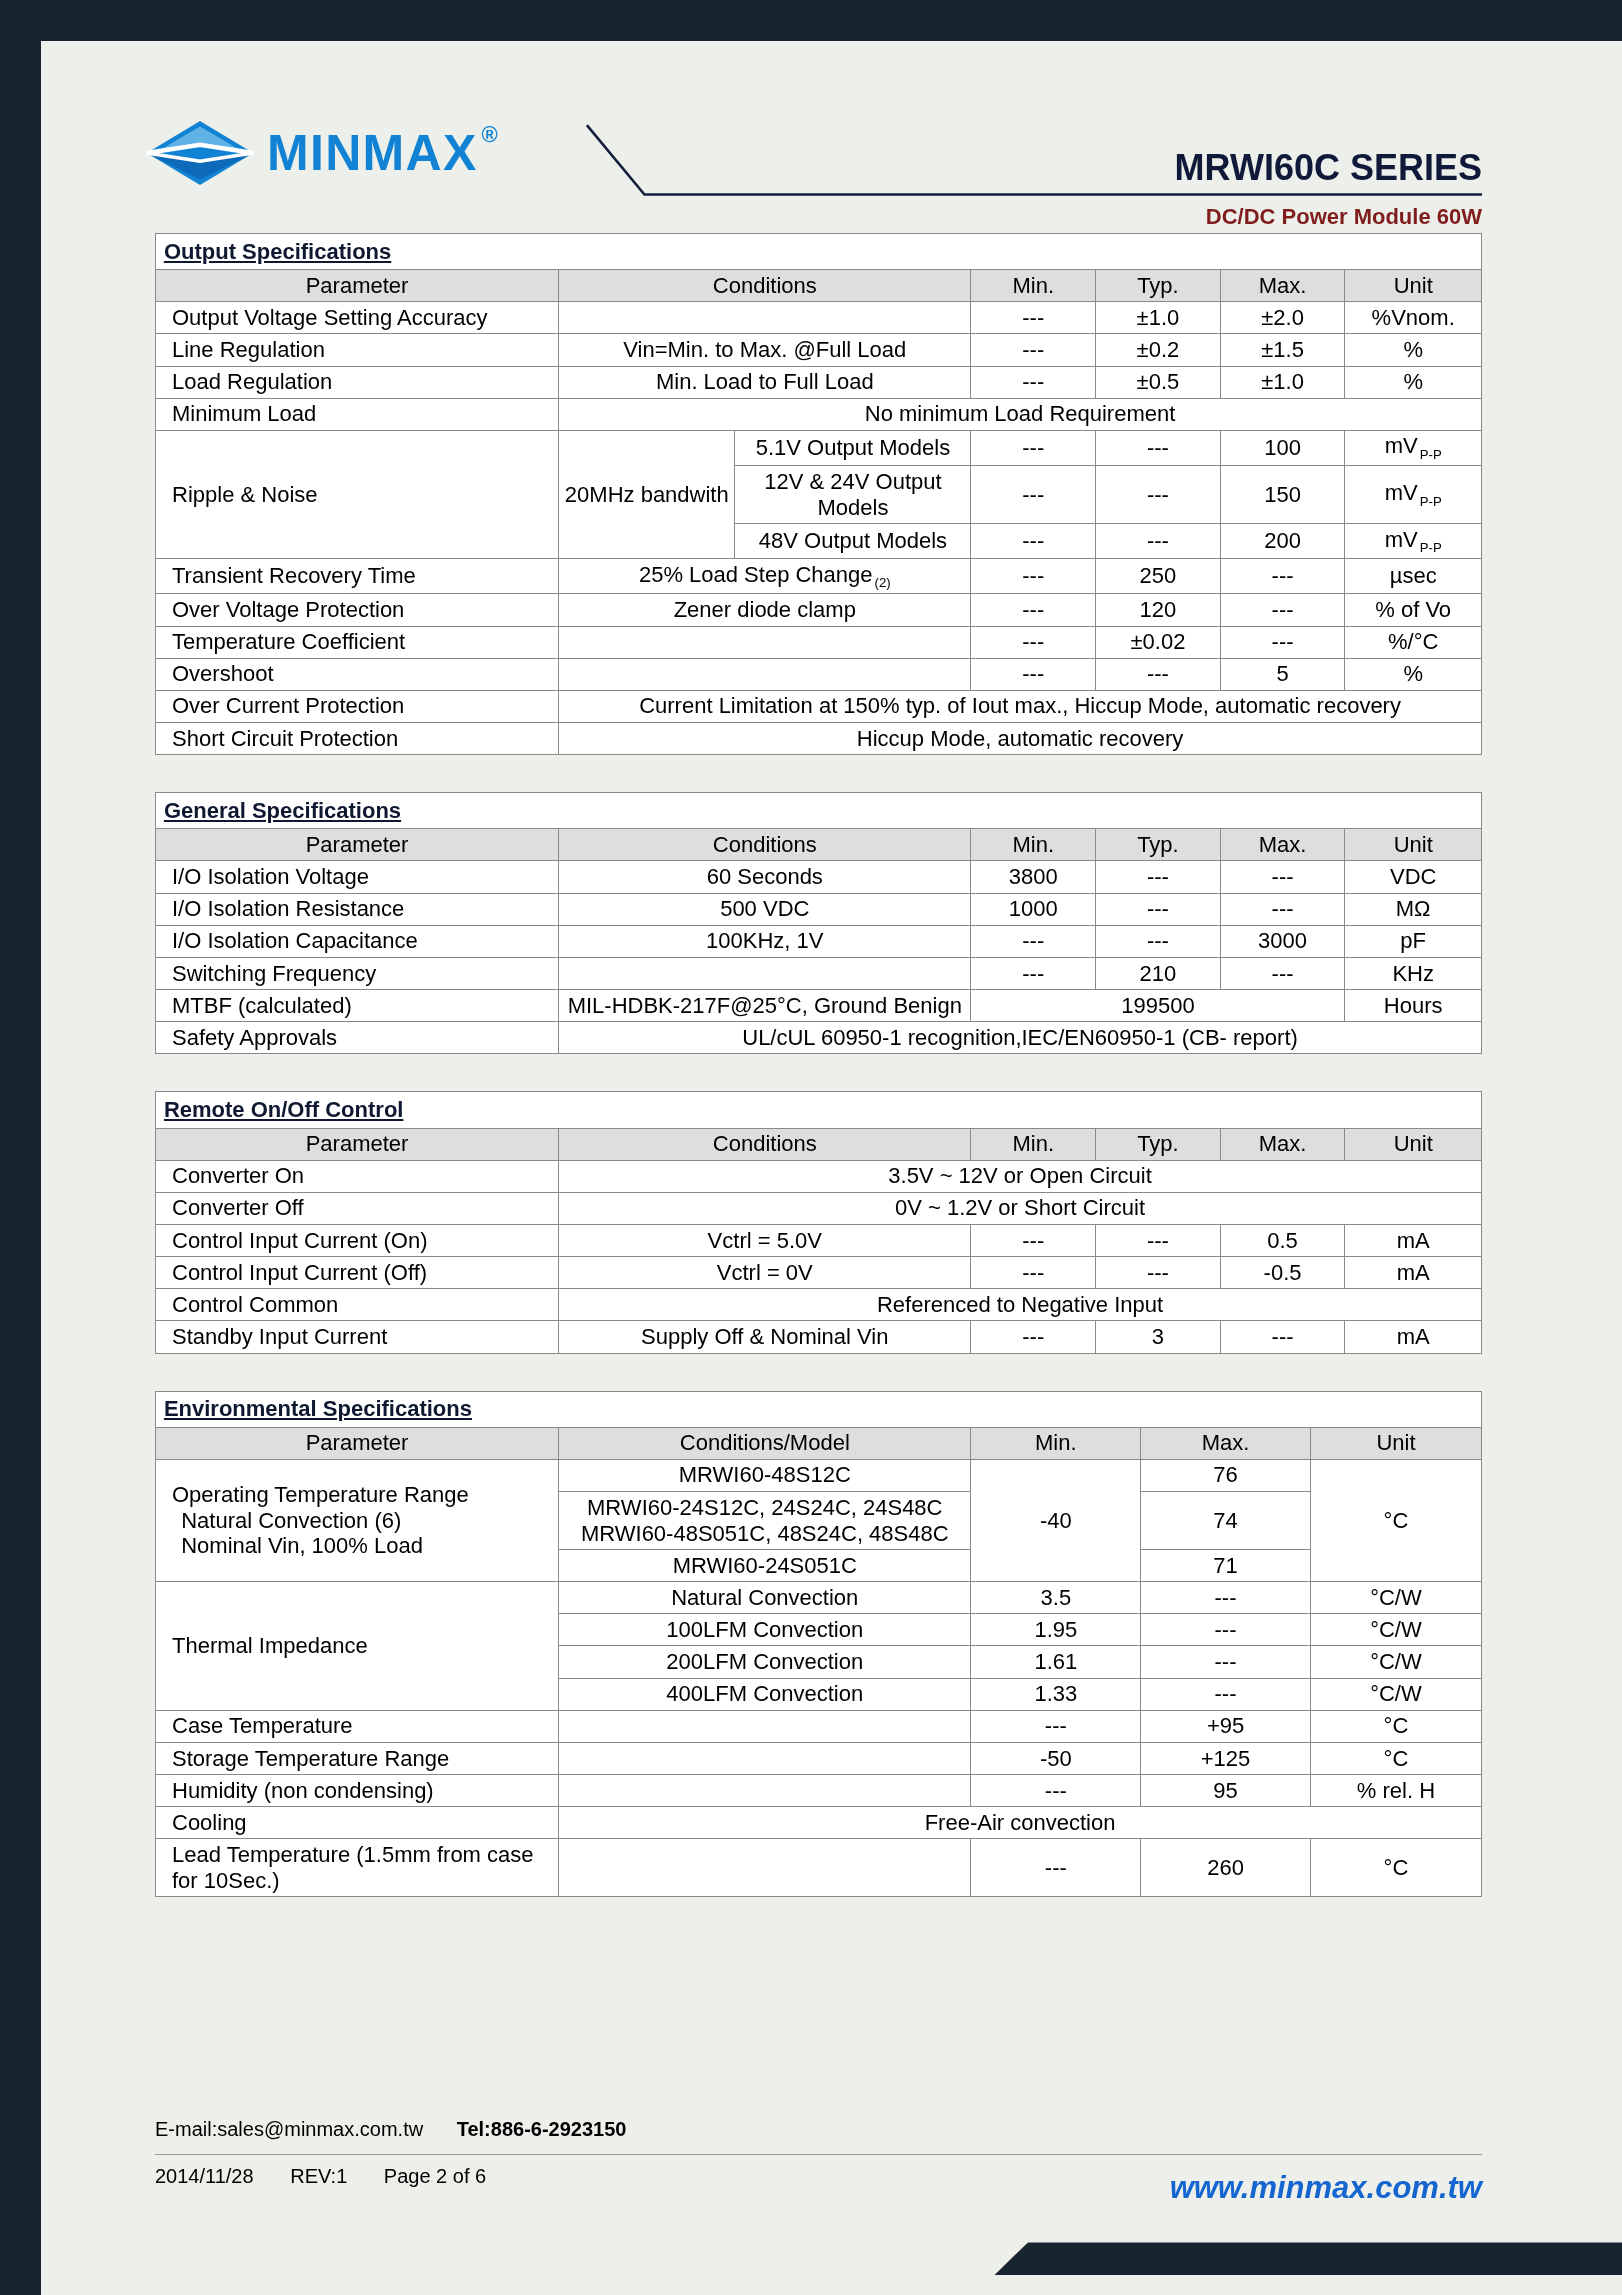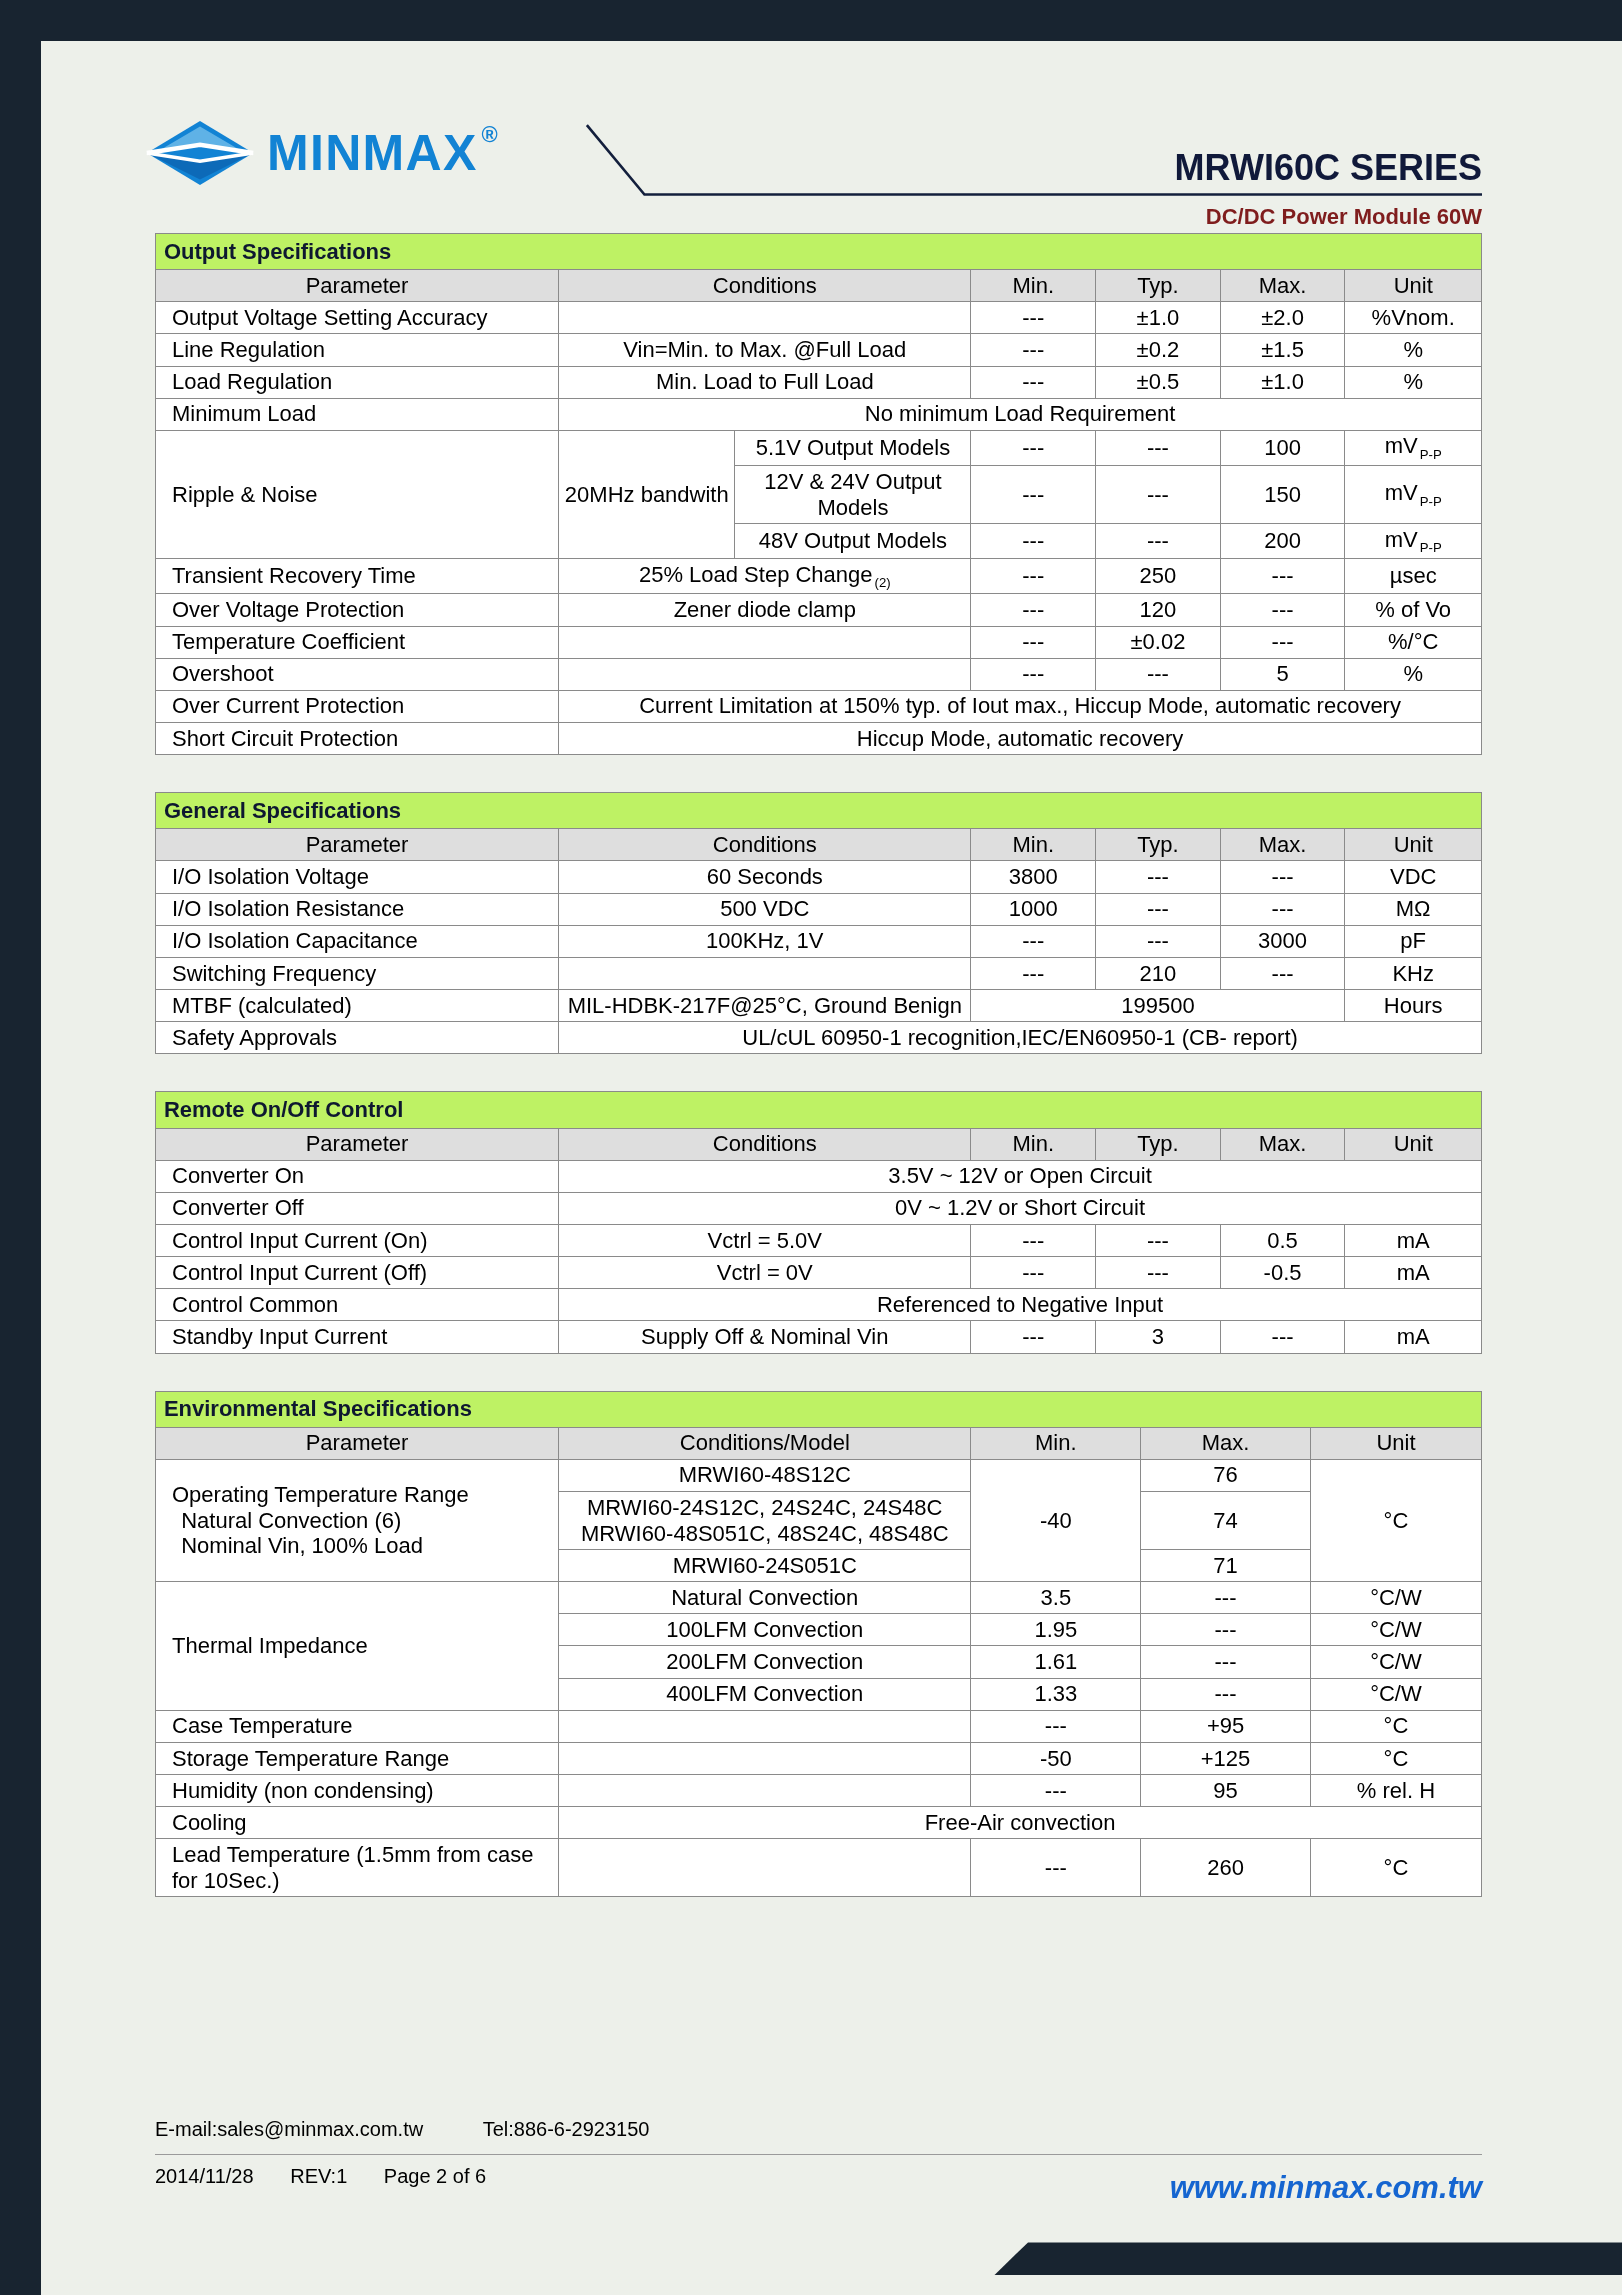--- a/index.html
+++ b/index.html
@@ -26,25 +26,26 @@
   .logo-icon { width:110px; height:68px; }
   .logo-text { font-size:50px; font-weight:bold; color:#1283d4; letter-spacing:1.3px; margin-left:12px; }
   .logo-reg { font-size:22px; font-weight:bold; color:#1283d4; vertical-align:super; position:relative; top:-18.3px; margin-left:3.9px; }
   .header-rule { position:absolute; left:155px; top:116px; width:1327px; height:85px; }
   .series-title { position:absolute; right:140px; top:147px; font-size:36px; font-weight:bold; color:#10193a; }
   .series-sub   { position:absolute; right:140px; top:204px; font-size:22px; font-weight:bold; color:#7f1d1d; }
   
   main { position:absolute; left:155px; top:233px; width:1327px; }
   section { margin-bottom:37px; }
   .sec-title {
-    background:#bef264;
+    background:#ffffff;
     border:1.3px solid #8a8a8a;
     border-bottom:none;
     font-size:22px; font-weight:bold; color:#0e1830;
     padding:4.6px 7.9px;
+    text-decoration:underline;
   }
   table {
     width:100%;
     border-collapse:collapse;
     table-layout:fixed;
     background:#ffffff;
     font-size:22px;
   }
   th, td {
     border:1.3px solid #8a8a8a;
@@ -53,21 +54,21 @@
     padding:2.6px 5.2px;
     height:32px;
     line-height:1.18;
   }
   th { background:#dedede; font-weight:normal; }
   td.left { text-align:left; padding-left:16px; }
   td.left div:nth-child(n+2) { padding-left:9.2px; }
   .sub { font-size:0.6em; vertical-align:sub; margin-left:2px; }
   
   .footer-contact { position:absolute; left:155px; top:2118px; font-size:20px; color:#000; }
-  .footer-contact .tel { margin-left:54px; }
+  .footer-contact .tel { margin-left:28px;font-weight:bold; }
   .footer-line { position:absolute; left:155px; top:2154px; width:1327px; border-top:1.3px solid #9a9a9a; }
   .footer-meta { position:absolute; left:155px; top:2165px; font-size:20px; color:#000; }
   .footer-meta span { margin-right:31px; }
   .footer-url {
     position:absolute; right:140px; top:2170px;
     font-size:31px; font-weight:bold; font-style:italic; color:#1565d0;
   }
 </style>
 </head>
 <body>

